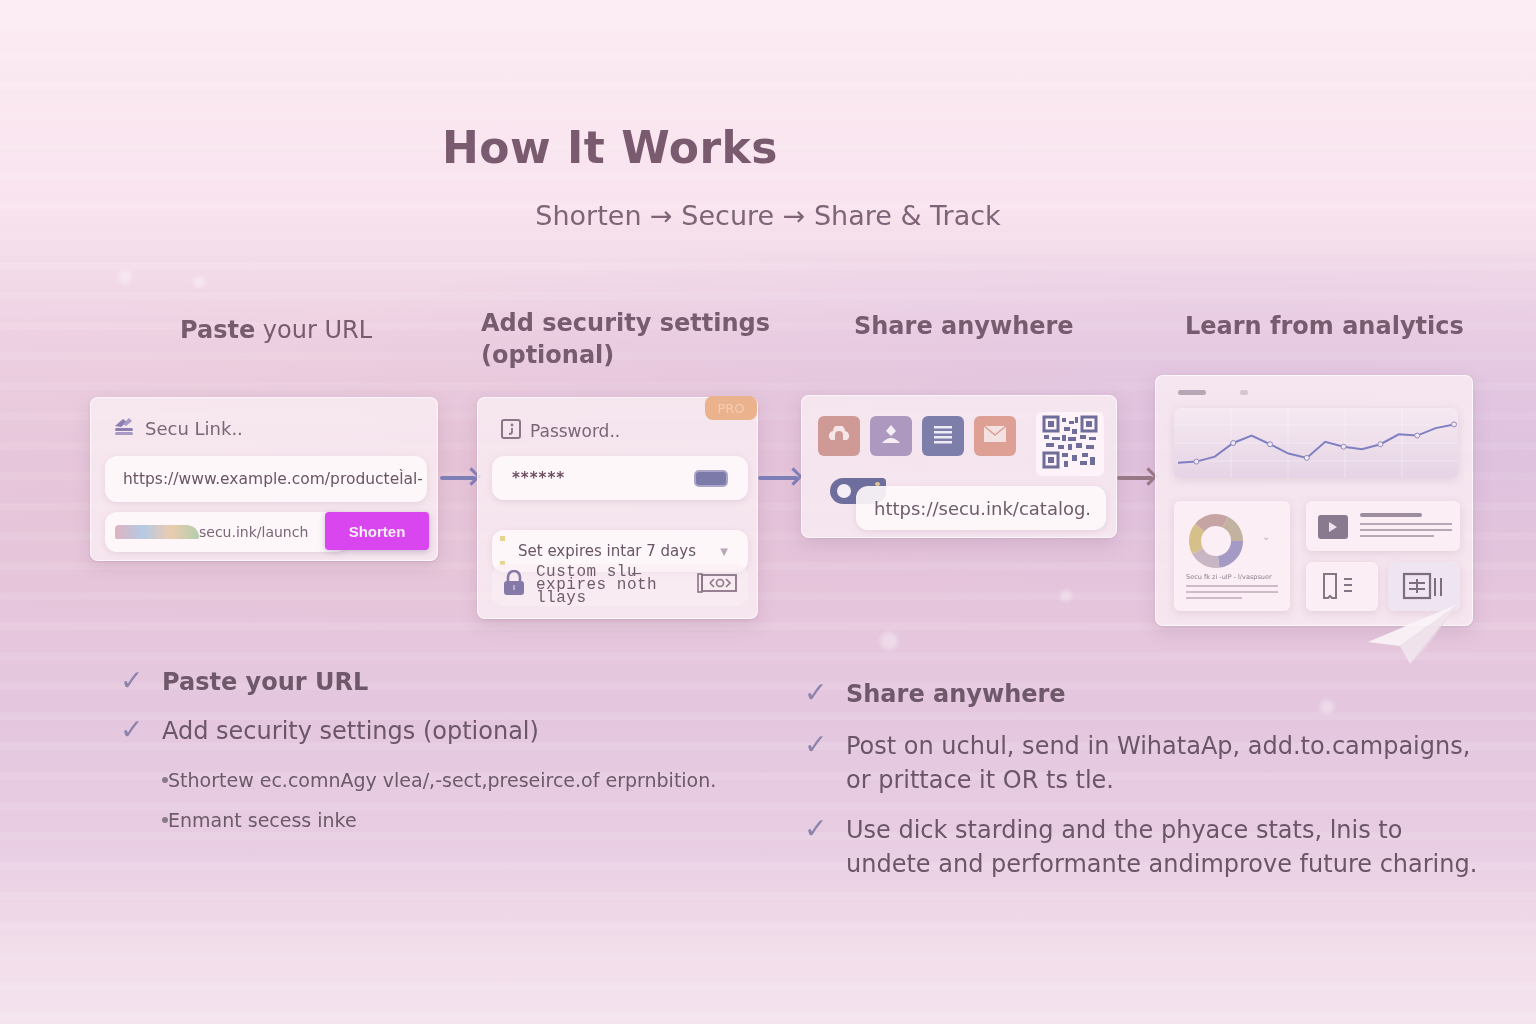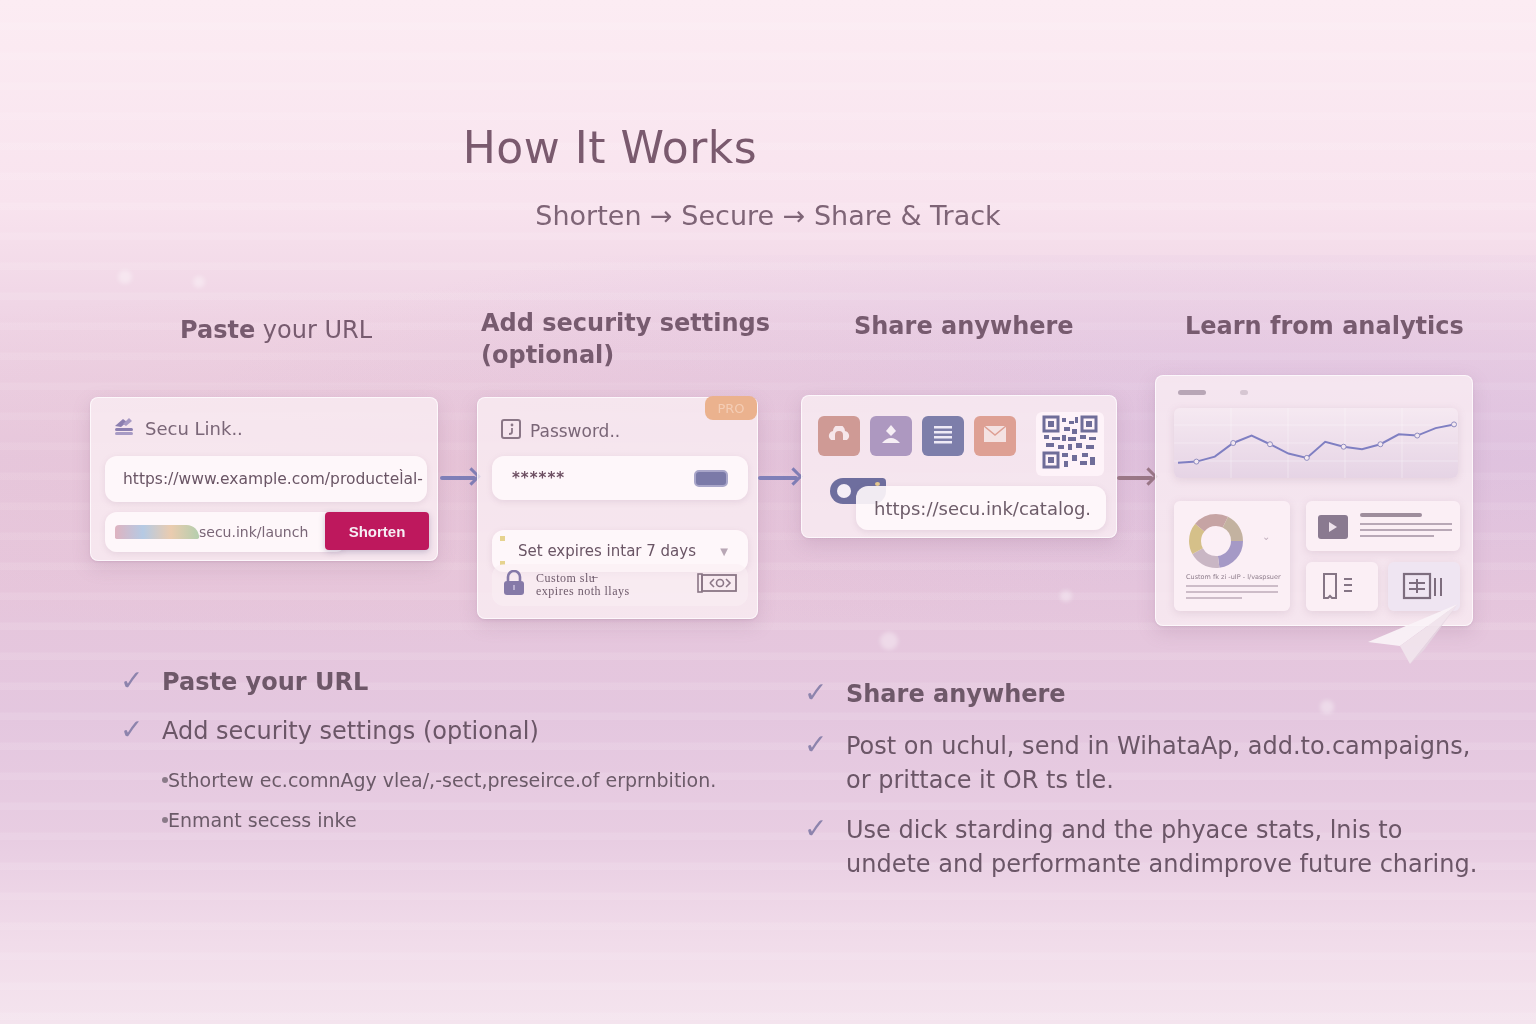--- a/index.html
+++ b/index.html
@@ -15,21 +15,21 @@
     .bokeh { position: absolute; border-radius: 50%; background: rgba(255,255,255,0.35); filter: blur(2px); }
     .haze {
       position: absolute; left: 0; top: 255px; width: 1536px; height: 420px;
       background: radial-gradient(ellipse at 30% 50%, rgba(236,190,200,0.35), rgba(236,190,200,0) 60%),
                   radial-gradient(ellipse at 80% 40%, rgba(200,170,220,0.30), rgba(200,170,220,0) 60%);
       pointer-events: none;
     }
 
     .title {
       position: absolute; left: 0; width: 1220px; top: 122px;
-      text-align: center; font-size: 44px; font-weight: normal; color: #7a5a6e;
+      text-align: center; font-size: 44px; font-weight: bold; color: #7a5a6e;
       letter-spacing: 0.5px;
     }
     .subtitle {
       position: absolute; left: 0; width: 1600px; top: 200px;
       text-align: center; font-size: 27px; color: #7e6476;
     }
 
     .step-heading {
       position: absolute; font-size: 24px; font-weight: bold; color: #775b6f; line-height: 32px;
     }
@@ -47,36 +47,36 @@
       box-shadow: 0 2px 6px rgba(150,110,140,0.15);
     }
 
     
     .c1-head { position: absolute; left: 22px; top: 18px; display: flex; align-items: center; gap: 10px; font-size: 18px; color: #7a6677; }
     .c1-url { left: 14px; top: 58px; width: 322px; height: 46px; padding: 14px 18px; font-size: 15.5px; color: #6a5565; white-space: nowrap; overflow: hidden; }
     .c1-short { left: 14px; top: 114px; width: 242px; height: 40px; display: flex; align-items: center; padding-left: 10px; gap: 0; font-size: 14px; color: #7a6677; }
     .rainbow { width: 84px; height: 14px; border-radius: 10px 30px 4px 4px; background: linear-gradient(90deg, #d9a7b6, #a8c2e0, #e7c4a2, #a7c7a0); opacity: 0.85; }
     .shorten-btn {
       position: absolute; left: 234px; top: 114px; width: 104px; height: 38px;
-      background: #be185d; color: #f6eef5; border-radius: 4px; font-size: 15px; font-weight: bold;
+      background: #d946ef; color: #f6eef5; border-radius: 4px; font-size: 15px; font-weight: bold;
       display: flex; align-items: center; justify-content: center; border: none;
       box-shadow: 0 2px 6px rgba(90,80,130,0.3);
     }
 
     
     .pro-badge { position: absolute; right: 0; top: -2px; width: 52px; height: 24px; background: #ebb28e; color: #f4cdb5; font-size: 13px; border-radius: 8px; display: flex; align-items: center; justify-content: center; }
     .c2-head { position: absolute; left: 22px; top: 20px; display: flex; align-items: center; gap: 8px; font-size: 17px; color: #7a6677; }
     .c2-pass { left: 14px; top: 58px; width: 256px; height: 44px; padding: 0 20px; display: flex; align-items: center; justify-content: space-between; font-size: 15px; color: #6d4f62; letter-spacing: 1px; }
     .toggle-pill { width: 34px; height: 17px; border-radius: 5px; background: #7b7aa8; border: 2px solid #a9a6c9; }
     .c2-exp { left: 14px; top: 132px; width: 256px; height: 42px; padding: 0 20px 0 26px; display: flex; align-items: center; justify-content: space-between; font-size: 15px; color: #6a5565; }
     .c2-exp::before { content: ""; position: absolute; left: 8px; top: 6px; width: 5px; height: 5px; background: #e6d38f; }
     .c2-exp::after { content: ""; position: absolute; left: 8px; top: 31px; width: 5px; height: 4px; background: #e6d38f; }
     .caret { color: #b8a7b5; font-size: 10px; }
     .c2-custom { left: 14px; top: 166px; width: 256px; height: 42px; display: flex; align-items: center; padding: 0 10px; gap: 10px; background: rgba(250,238,244,0.6); box-shadow: none; }
-    .custom-text { font-family: Liberation Serif, serif; font-size: 12px; line-height: 13px; color: #6f5b6c; letter-spacing: 0.5px; flex: 1; }
+    .custom-text { font-family: Liberation Mono, monospace; font-size: 16px; line-height: 13px; color: #6f5b6c; letter-spacing: 0.5px; flex: 1; }
 
     
     .share-icon { position: absolute; top: 20px; width: 42px; height: 40px; border-radius: 6px; display: flex; align-items: center; justify-content: center; }
     .qr { position: absolute; left: 234px; top: 16px; width: 68px; height: 64px; background: rgba(255,244,249,0.9); border-radius: 6px; display: flex; align-items: center; justify-content: center; }
     .c3-url { left: 54px; top: 90px; width: 250px; height: 44px; padding: 0 18px; display: flex; align-items: center; font-size: 18px; color: #6d5c69; white-space: nowrap; overflow: hidden; }
     .toggle-key { position: absolute; left: 28px; top: 82px; width: 56px; height: 26px; background: #6e6e9e; border-radius: 14px 4px 14px 14px; }
     .toggle-key::before { content: ""; position: absolute; left: 7px; top: 6px; width: 14px; height: 14px; border-radius: 50%; background: #f5eef6; }
     .toggle-key::after { content: ""; position: absolute; right: 6px; top: 4px; width: 5px; height: 4px; border-radius: 50%; background: #e6c98f; }
 
     
@@ -287,21 +287,21 @@
   </div>
   <div class="mini-panel" style="left:18px;top:125px;width:116px;height:110px;">
     <svg width="60" height="60" viewBox="0 0 60 60" style="position:absolute;left:12px;top:10px;">
       <circle cx="30" cy="30" r="21" fill="none" stroke="#a599c6" stroke-width="12" stroke-dasharray="30 132"></circle>
       <circle cx="30" cy="30" r="21" fill="none" stroke="#c9b6c4" stroke-width="12" stroke-dasharray="25 132" stroke-dashoffset="-30"></circle>
       <circle cx="30" cy="30" r="21" fill="none" stroke="#d5c089" stroke-width="12" stroke-dasharray="25 132" stroke-dashoffset="-55"></circle>
       <circle cx="30" cy="30" r="21" fill="none" stroke="#c6a4a4" stroke-width="12" stroke-dasharray="28 132" stroke-dashoffset="-80"></circle>
       <circle cx="30" cy="30" r="21" fill="none" stroke="#c3b2a0" stroke-width="12" stroke-dasharray="24 132" stroke-dashoffset="-108"></circle>
     </svg>
     <span style="position:absolute;left:88px;top:30px;color:#c0afbe;font-size:10px;">⌄</span>
-    <div style="position:absolute;left:12px;top:72px;font-size:6.5px;color:#8c7b8a;white-space:nowrap;">Custom fk zi -uIP - l/vaspsuer</div>
+    <div style="position:absolute;left:12px;top:72px;font-size:6.5px;color:#8c7b8a;white-space:nowrap;">Secu fk zi -uIP - l/vaspsuer</div>
     <div style="position:absolute;left:12px;top:84px;width:92px;height:2px;background:#cdbcc8;"></div>
     <div style="position:absolute;left:12px;top:90px;width:92px;height:2px;background:#cdbcc8;"></div>
     <div style="position:absolute;left:12px;top:96px;width:56px;height:2px;background:#cdbcc8;"></div>
   </div>
   <div class="mini-panel" style="left:150px;top:125px;width:154px;height:50px;">
     <span style="position:absolute;left:12px;top:14px;width:30px;height:24px;background:#8a7a90;border-radius:3px;display:flex;align-items:center;justify-content:center;">
       <svg width="10" height="12" viewBox="0 0 10 12">
           <path d="M1 1 L9 6 L1 11 Z" fill="#eee2ec"></path>
         </svg>
     </span>

